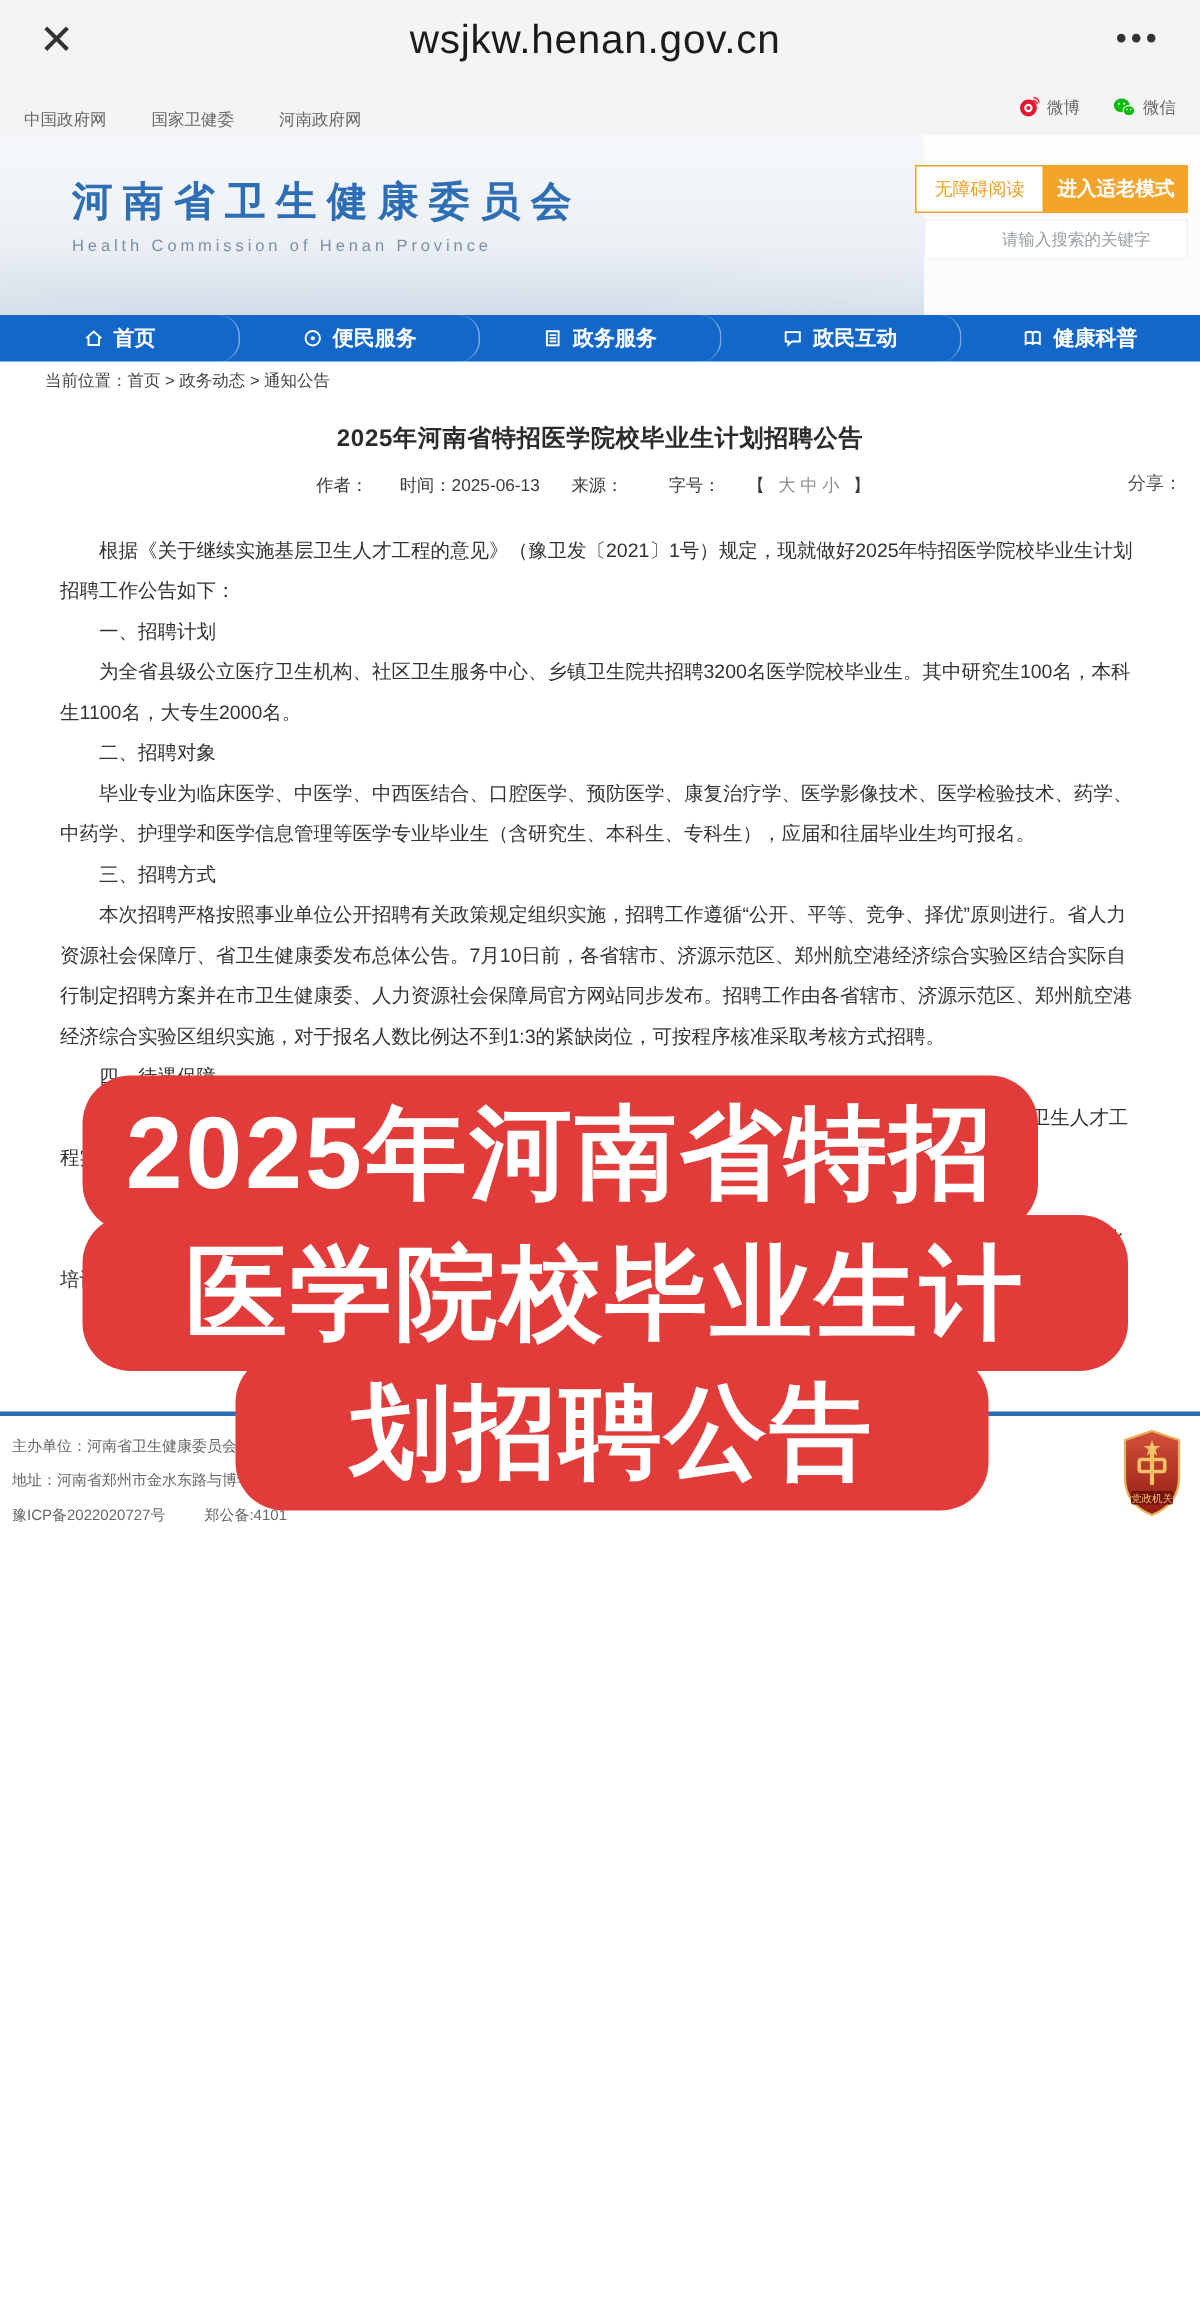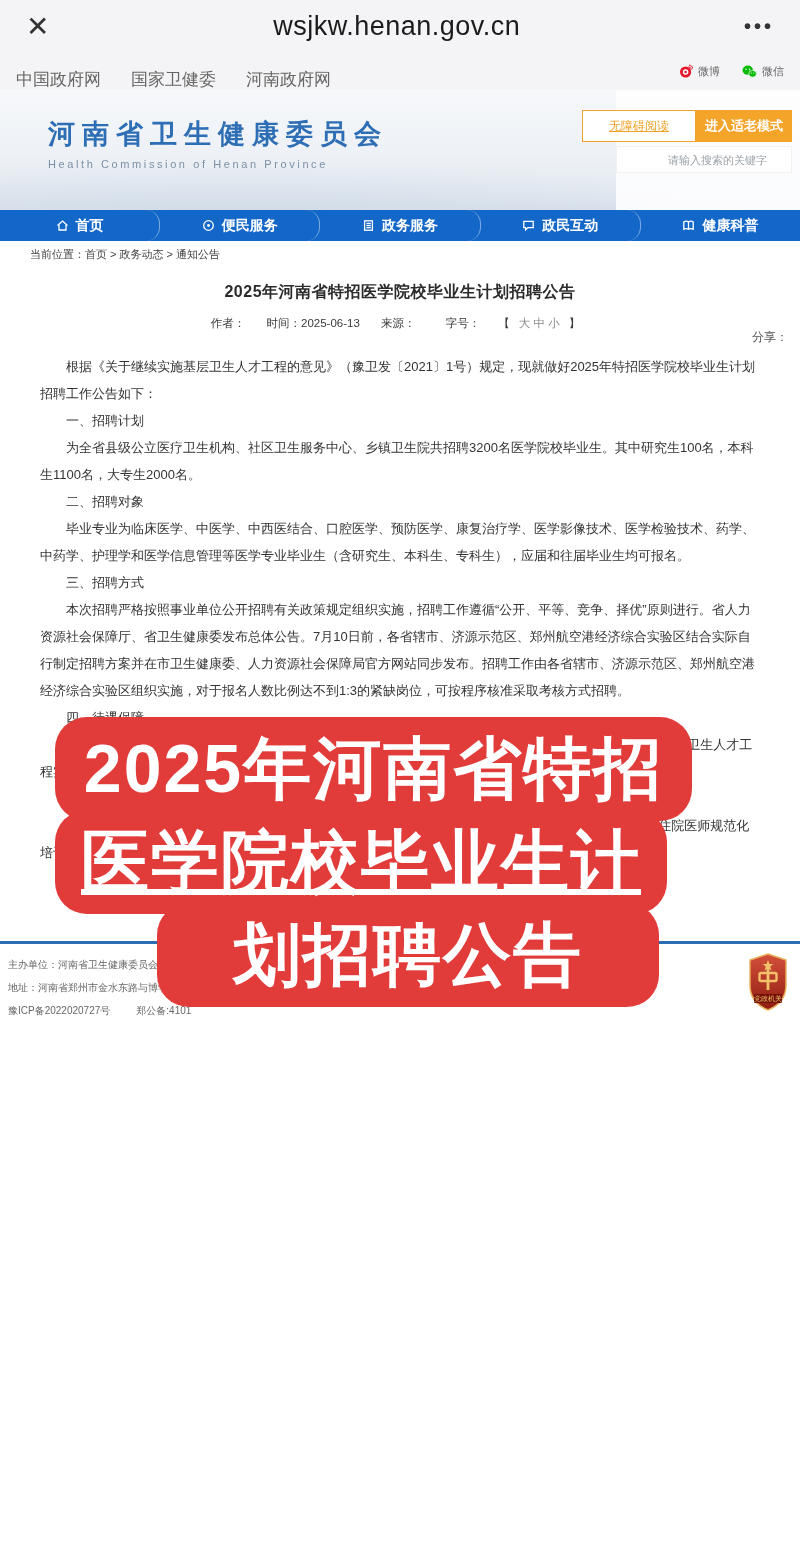--- a/index.html
+++ b/index.html
@@ -10,38 +10,38 @@
   .topbar { height:52px; background:#f4f4f6; display:flex; align-items:center;
     justify-content:space-between; padding:0 26px; }
   .topbar .close { font-size:28px; color:#333; font-weight:bold; cursor:pointer; }
   .topbar .url { font-size:27px; color:#1b1b1b; letter-spacing:.5px; }
   .topbar .more { font-size:20px; color:#333; letter-spacing:3px; font-weight:bold; }
 
   
   .quicklinks { height:38px; background:#f4f4f6; display:flex; align-items:center;
     justify-content:space-between; padding:0 16px; }
   .quicklinks .left { display:flex; gap:30px; }
-  .quicklinks a { font-size:17px; color:#666; text-decoration:none;margin-top:16px; }
+  .quicklinks a { font-size:11px; color:#666; text-decoration:none;margin-top:16px; }
   .quicklinks .right { display:flex; gap:22px; align-items:center; }
   .social { display:flex; align-items:center; gap:5px; font-size:11px; color:#666; cursor:pointer; }
 
   
   .banner { position:relative; height:120px;
     background:
       radial-gradient(120% 90% at 30% 115%, rgba(190,205,222,.55) 0%, rgba(190,205,222,0) 60%),
       radial-gradient(90% 70% at 75% 130%, rgba(175,192,212,.45) 0%, rgba(175,192,212,0) 55%),
       linear-gradient(180deg,#f6f8fa 0%, #edf1f6 55%, #dfe6ee 100%); }
   .banner-right { position:absolute; right:0; top:0; width:184px; height:100%;
     background:rgba(253,253,254,.92); }
   .site { position:absolute; left:48px; top:26px; }
   .site .cn { font-size:27px; color:#2d6eb5; font-weight:bold; letter-spacing:7px; }
   .site .en { margin-top:6px; font-size:11px; color:#7d8fa5; letter-spacing:2.6px; }
   .mast-buttons { position:absolute; top:20px; right:8px; display:flex; align-items:stretch; }
   .btn-access { background:#fff; border:1px solid #f0a32a; color:#ef9f23;
-    font-size:12px; padding:6px 26px; cursor:pointer;text-decoration:underline; }
+    font-size:12px; padding:6px 12px; cursor:pointer; }
   .btn-elder { background:#f5a42a; border:1px solid #f5a42a; color:#fff; font-weight:bold;
     font-size:13px; padding:6px 8px; cursor:pointer; }
   .searchbox { position:absolute; top:56px; right:8px; width:176px; height:27px;
     background:#fff; border:1px solid #f1f1f1; display:flex; align-items:center; padding:0 8px; }
   .searchbox input { flex:1; border:0; outline:none; font-size:11px; color:#333;
     font-family:inherit; background:transparent; text-align:right; padding-right:8px; }
   .searchbox input::placeholder { color:#9aa0a6; }
   .searchbox .sep { width:1px; height:14px; background:#ddd; margin-right:8px; }
 
   
@@ -55,32 +55,32 @@
   .breadcrumb { height:26px; line-height:26px; padding-left:30px; font-size:11px; color:#444; }
   .breadcrumb .path { color:#444; cursor:pointer; }
 
   
   .article { position:relative; height:674px; overflow:hidden; padding:0 40px; }
   .article h1 { margin-top:15px; text-align:center; font-size:16px; color:#2b2b2b;
     font-weight:bold; letter-spacing:.5px; }
   .meta { margin-top:13px; text-align:center; font-size:11.5px; color:#3a3a3a; }
   .meta span { margin:0 9px;text-align:center; }
   .meta .fs-opt { color:#8a8a8a; cursor:pointer; margin:0; }
-  .share { position:absolute; top:62px; right:12px; font-size:12px; color:#555; }
+  .share { position:absolute; top:47px; right:12px; font-size:12px; color:#555; }
   .body { margin-top:22px; }
   .body p { font-size:13px; line-height:27px; color:#333; text-indent:2em; }
 
   
   .overlay { position:absolute; left:0; top:717px; width:800px; z-index:20; }
   .ov-row { background:#e23c3a; color:#fff; font-weight:bold; font-size:68px;
     letter-spacing:2px; border-radius:32px; height:104px; display:flex;
     align-items:center; justify-content:center;
     font-family:"Liberation Sans","DejaVu Sans",sans-serif; }
   .ov-1 { width:637px; margin-left:55px; }
-  .ov-2 { width:612px; margin-left:55px; margin-top:-11px;text-decoration:underline; }
+  .ov-2 { width:697px; margin-left:55px; margin-top:-11px; }
   .ov-3 { width:502px; margin-left:157px; margin-top:-11px; }
 
   
   .footer { position:relative; height:608px; border-top:3px solid #2c6db1;
     padding:9px 0 0 8px; background:#fff; }
   .footer .line { font-size:10px; color:#666; line-height:23px; white-space:nowrap; }
   .footer .gap { display:inline-block; width:26px; }
   .badge { position:absolute; top:8px; right:10px; }
 </style>
 </head>

